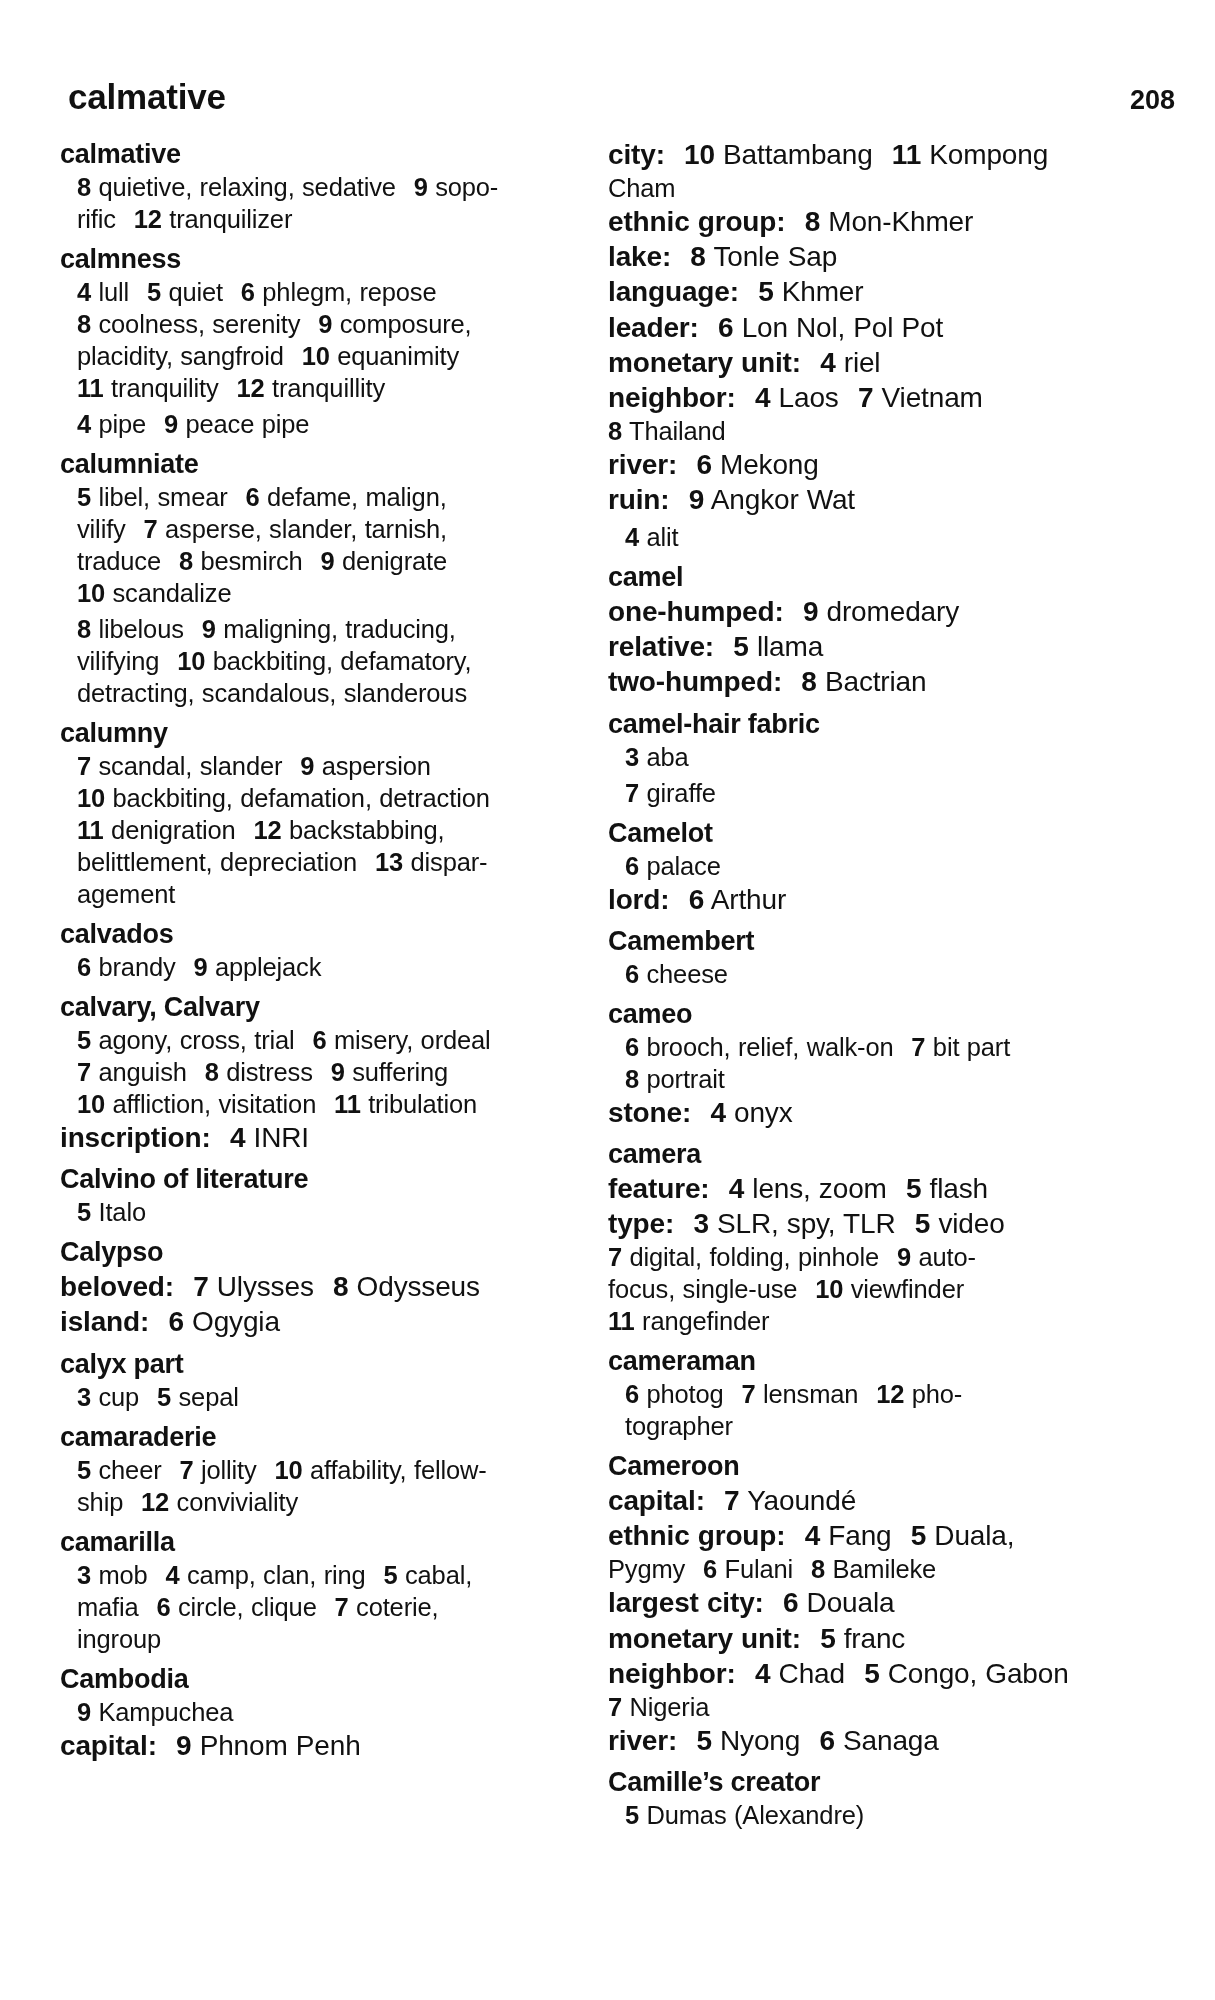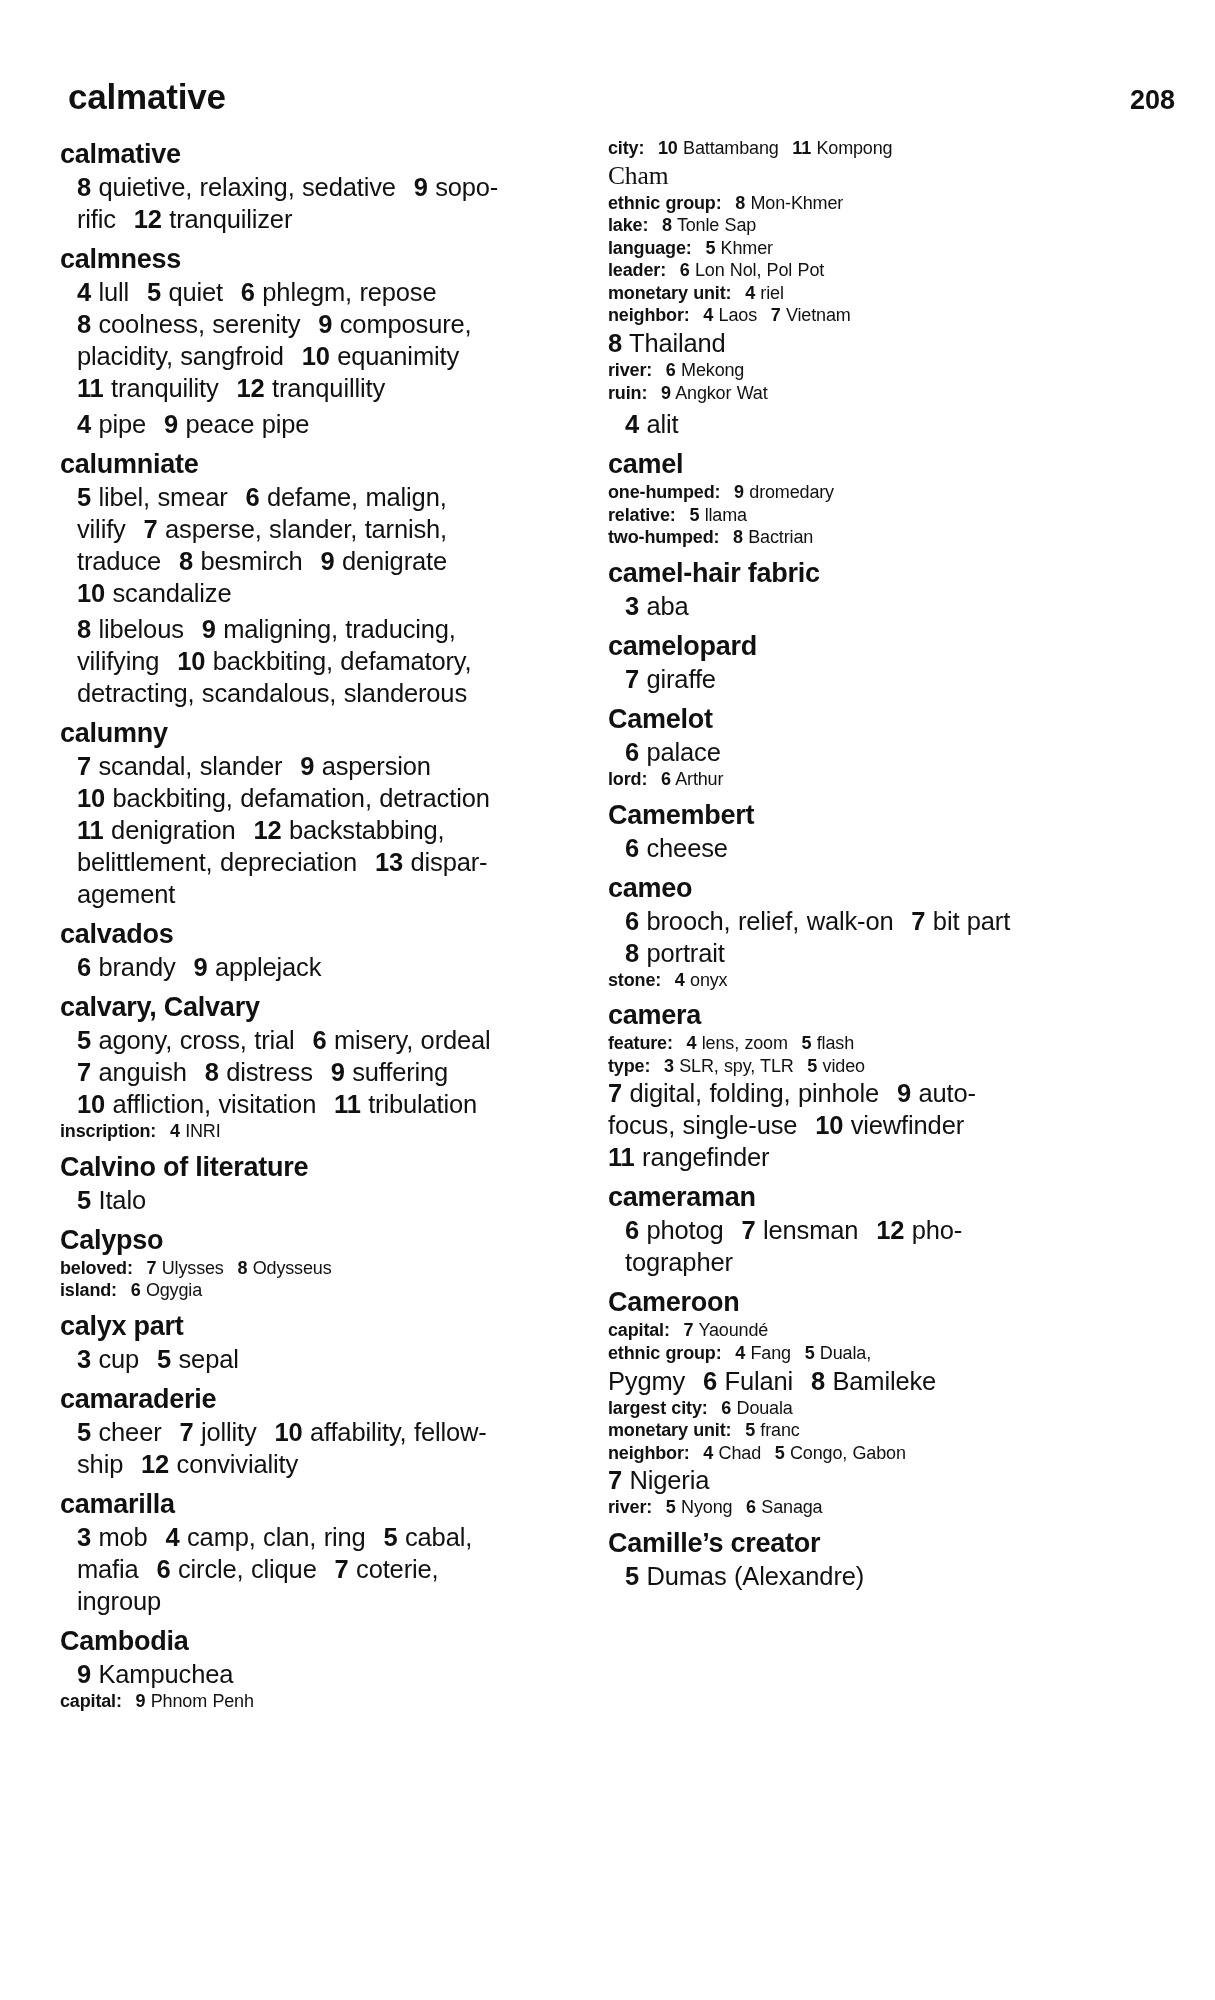--- a/index.html
+++ b/index.html
@@ -66,21 +66,21 @@
   }
   .senses {
     font-size: 25.5px;
     line-height: 1.255;
     padding-left: 19px;
     text-indent: -2px;
     letter-spacing: -0.15px;
     word-spacing: 0.5px;
   }
   .sub {
-    font-size: 18px;
+    font-size: 28px;
     line-height: 1.255;
     padding-left: 19px;
     text-indent: -19px;
     letter-spacing: -0.15px;
     word-spacing: 0.5px;
   }
   .sub .lbl {
     font-weight: bold;
   }
   .num {
@@ -178,21 +178,21 @@
         </div>
         <div class="entry">
           <div class="headword">Cambodia</div>
           <div class="senses"><span class="num">9</span> <span>Kampuchea</span></div>
           <div class="sub"><span class="lbl">capital:</span>&nbsp; <span class="num">9</span> <span>Phnom Penh</span></div>
         </div>
       </div>
     <div class="col" id="col-right">
         <div class="entry">
           <div class="sub"><span class="lbl">city:</span>&nbsp; <span class="num">10</span> <span>Battambang</span>&nbsp; <span class="num">11</span> <span>Kompong</span></div>
-          <div class="senses" style="padding-left: 0px; text-indent: 0px; font-family: Liberation Serif, serif;">Cham</div>
+          <div class="senses" style="padding-left: 0px; text-indent: 0px;">Cham</div>
           <div class="sub"><span class="lbl">ethnic group:</span>&nbsp; <span class="num">8</span> <span>Mon-Khmer</span></div>
           <div class="sub"><span class="lbl">lake:</span>&nbsp; <span class="num">8</span> <span>Tonle Sap</span></div>
           <div class="sub"><span class="lbl">language:</span>&nbsp; <span class="num">5</span> <span>Khmer</span></div>
           <div class="sub"><span class="lbl">leader:</span>&nbsp; <span class="num">6</span> <span>Lon Nol, Pol Pot</span></div>
           <div class="sub"><span class="lbl">monetary unit:</span>&nbsp; <span class="num">4</span> <span>riel</span></div>
           <div class="sub"><span class="lbl">neighbor:</span>&nbsp; <span class="num">4</span> <span>Laos</span>&nbsp; <span class="num">7</span> <span>Vietnam</span></div>
           <div class="senses" style="padding-left: 0px; text-indent: 0px;"><span class="num">8</span> <span>Thailand</span></div>
           <div class="sub"><span class="lbl">river:</span>&nbsp; <span class="num">6</span> <span>Mekong</span></div>
           <div class="sub"><span class="lbl">ruin:</span>&nbsp; <span class="num">9</span> <span>Angkor Wat</span></div>
         </div>
@@ -203,21 +203,20 @@
           <div class="headword">camel</div>
           <div class="sub"><span class="lbl">one-humped:</span>&nbsp; <span class="num">9</span> <span>dromedary</span></div>
           <div class="sub"><span class="lbl">relative:</span>&nbsp; <span class="num">5</span> <span>llama</span></div>
           <div class="sub"><span class="lbl">two-humped:</span>&nbsp; <span class="num">8</span> <span>Bactrian</span></div>
         </div>
         <div class="entry">
           <div class="headword">camel-hair fabric</div>
           <div class="senses"><span class="num">3</span> <span>aba</span></div>
         </div>
         <div class="entry">
-          <div class="headword">camelopard</div>
           <div class="senses"><span class="num">7</span> <span>giraffe</span></div>
         </div>
         <div class="entry">
           <div class="headword">Camelot</div>
           <div class="senses"><span class="num">6</span> <span>palace</span></div>
           <div class="sub"><span class="lbl">lord:</span>&nbsp; <span class="num">6</span> <span>Arthur</span></div>
         </div>
         <div class="entry">
           <div class="headword">Camembert</div>
           <div class="senses"><span class="num">6</span> <span>cheese</span></div>

